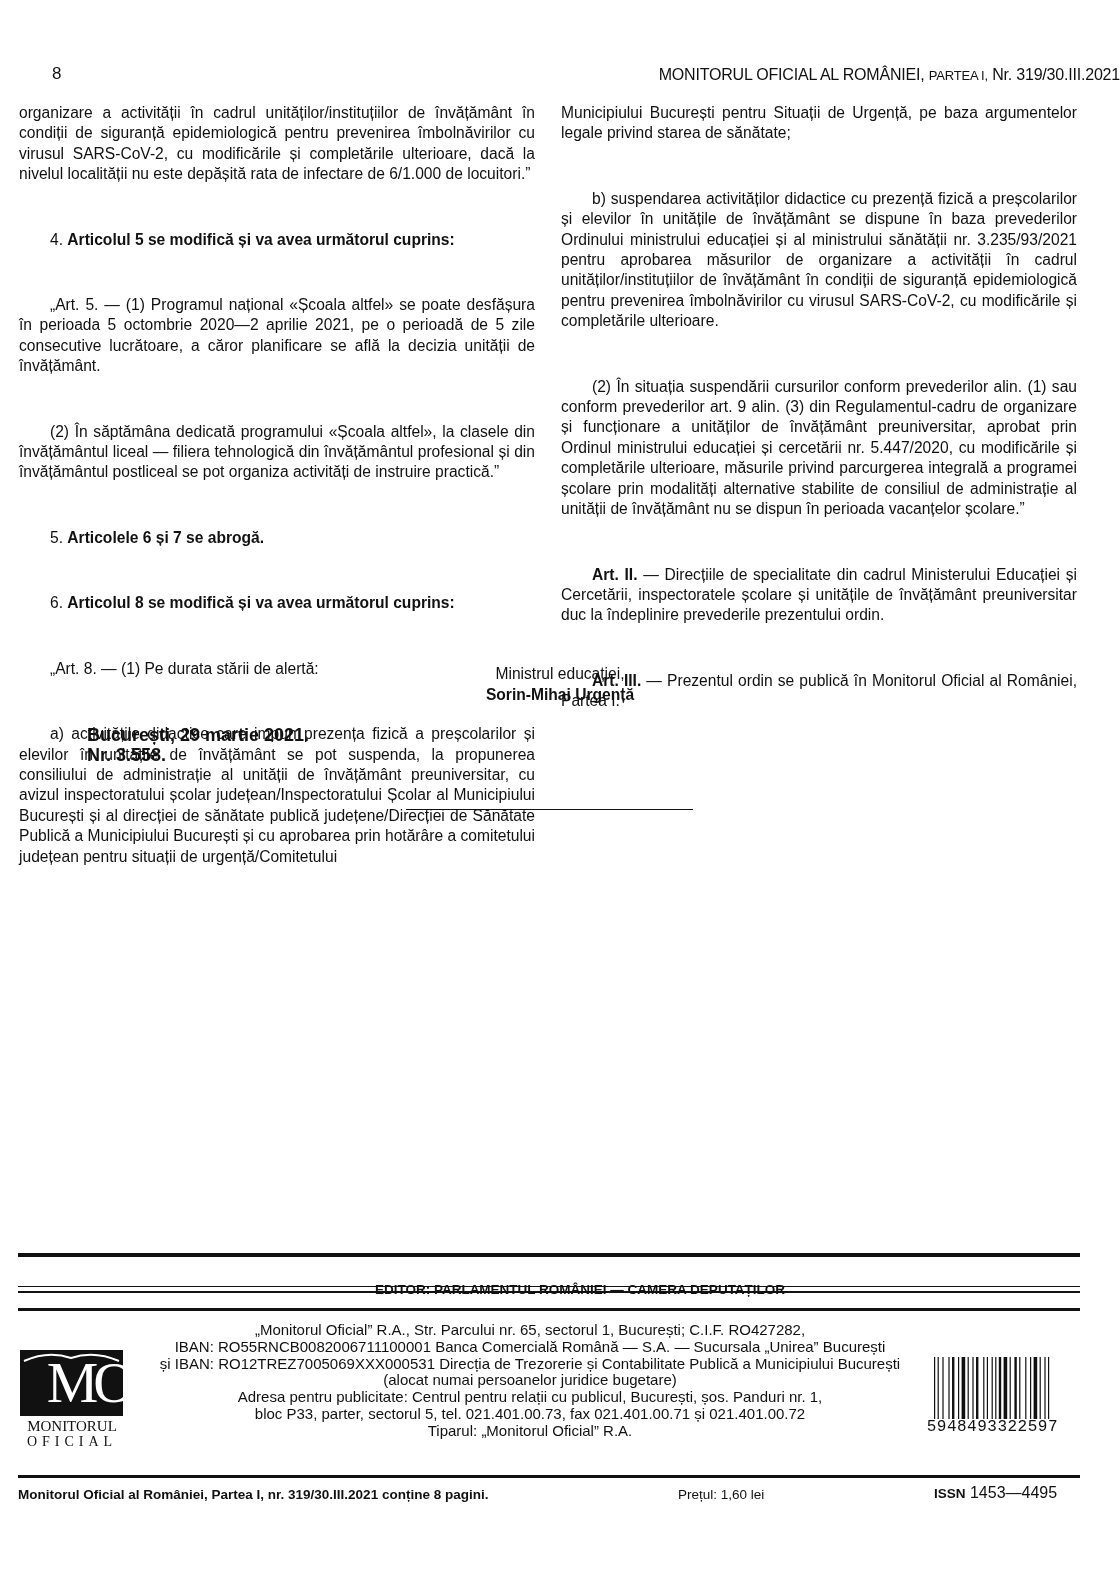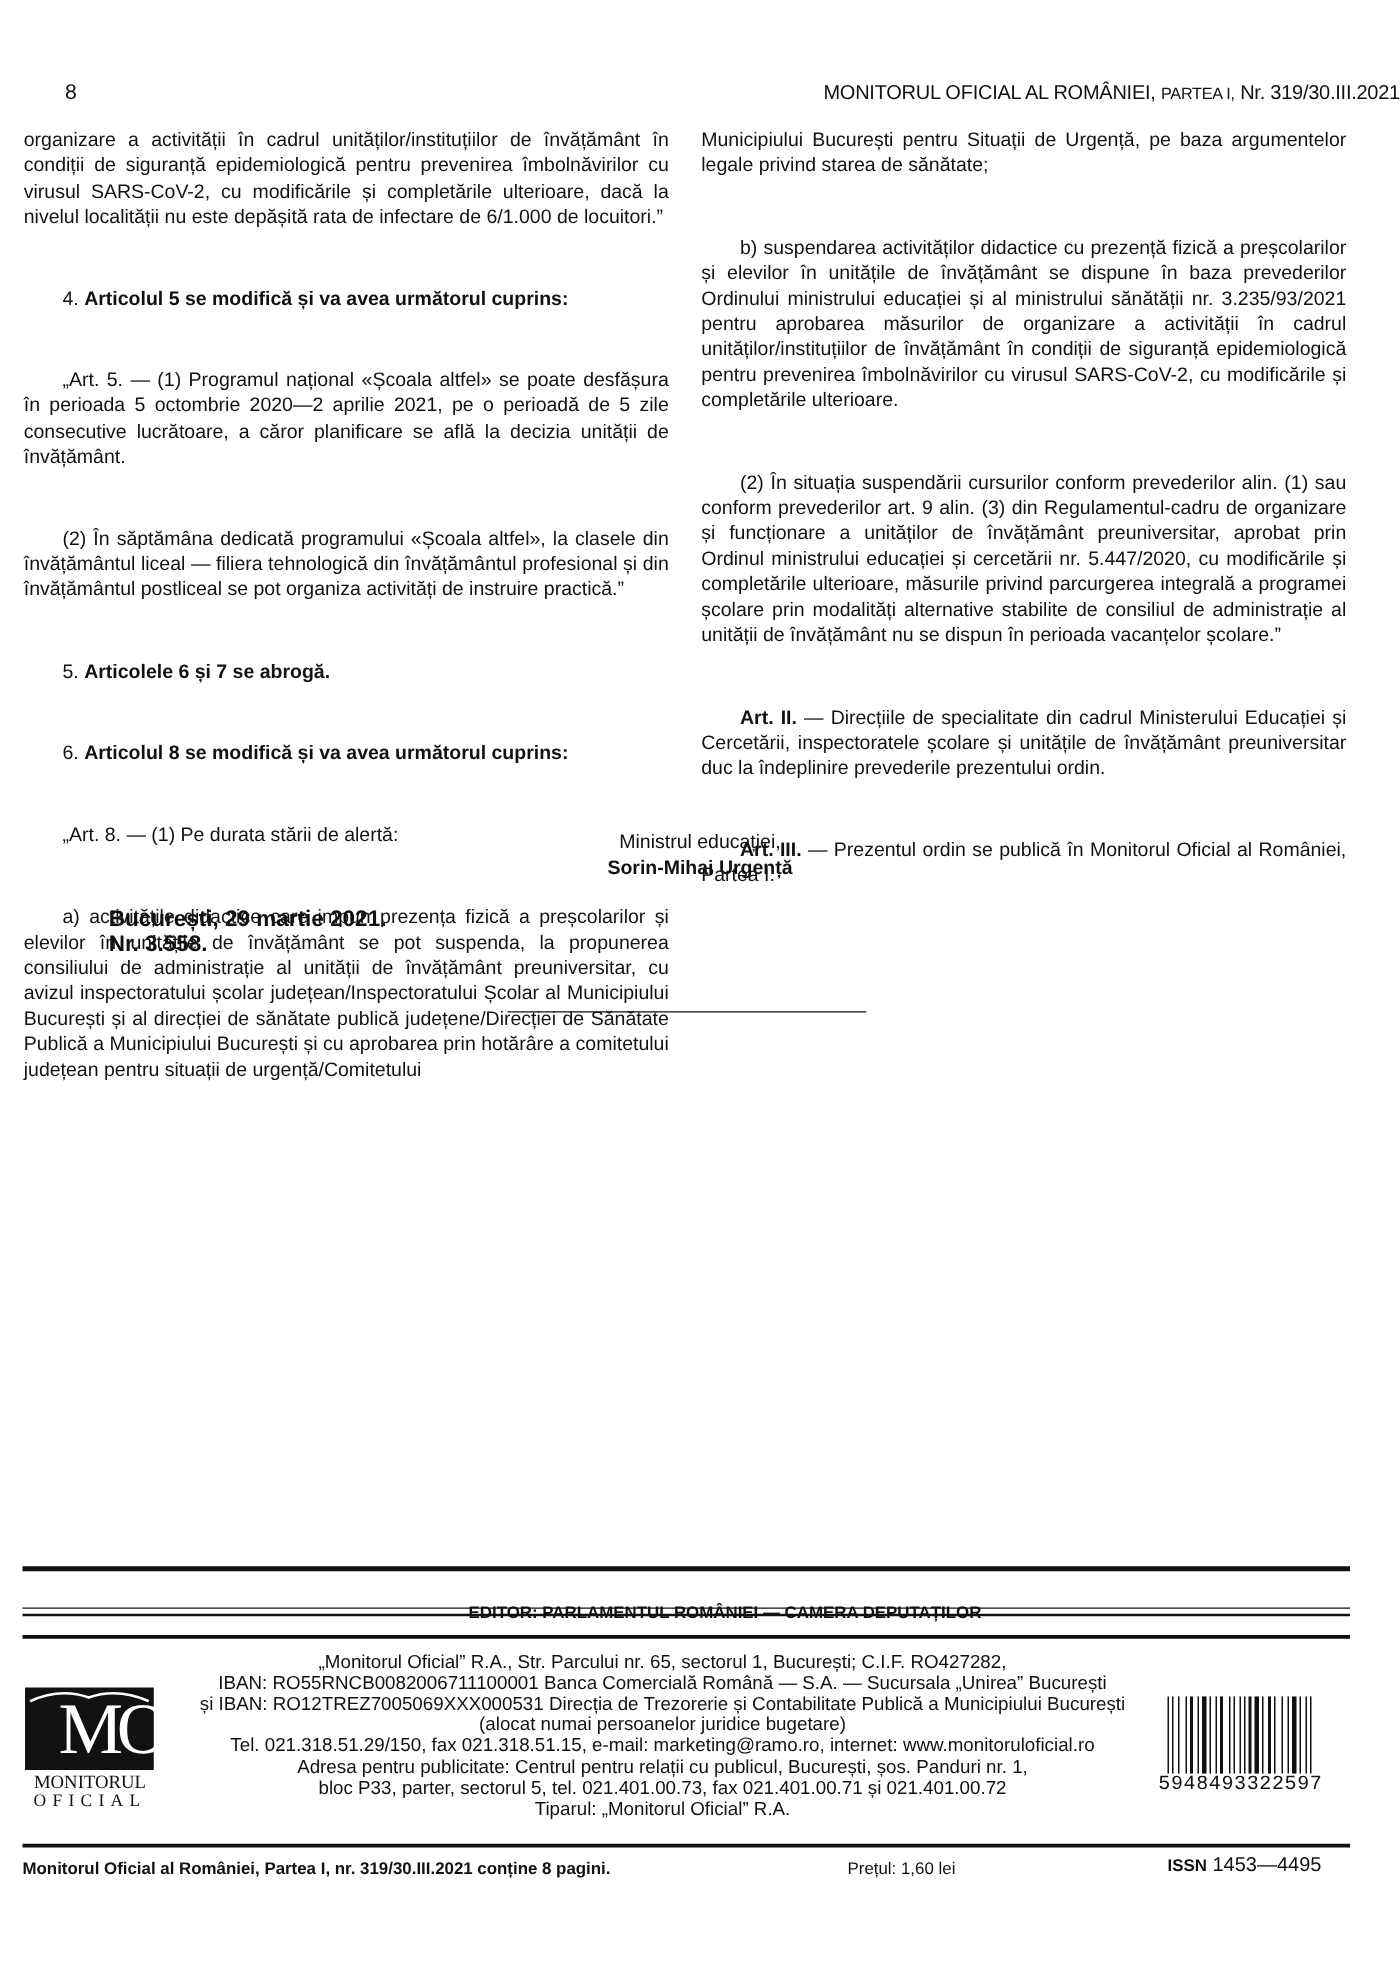--- a/index.html
+++ b/index.html
@@ -93,21 +93,20 @@
   <div class="logo-mo">MO</div>
   <div class="logo-t1">MONITORUL</div>
   <div class="logo-t2">OFICIAL</div>
 </div>
 
 <div class="imprint">
   <div>„Monitorul Oficial” R.A., Str. Parcului nr. 65, sectorul 1, București; C.I.F. RO427282,</div>
   <div>IBAN: RO55RNCB0082006711100001 Banca Comercială Română — S.A. — Sucursala „Unirea” București</div>
   <div>și IBAN: RO12TREZ7005069XXX000531 Direcția de Trezorerie și Contabilitate Publică a Municipiului București</div>
   <div>(alocat numai persoanelor juridice bugetare)</div>
-  <div>Tel. 021.318.51.29/150, fax 021.318.51.15, e-mail: marketing@ramo.ro, internet: www.monitoruloficial.ro</div>
   <div>Adresa pentru publicitate: Centrul pentru relații cu publicul, București, șos. Panduri nr. 1,</div>
   <div>bloc P33, parter, sectorul 5, tel. 021.401.00.73, fax 021.401.00.71 și 021.401.00.72</div>
   <div>Tiparul: „Monitorul Oficial” R.A.</div>
 </div>
 
 <svg class="barcode" id="barcode" viewBox="0 0 122 62" preserveAspectRatio="none">
     <rect x="2" y="0" width="1.2" height="62" fill="#111"></rect>
     <rect x="5.6" y="0" width="1.2" height="62" fill="#111"></rect>
     <rect x="10.399999999999999" y="0" width="1.2" height="62" fill="#111"></rect>
     <rect x="16.4" y="0" width="1.2" height="62" fill="#111"></rect>

